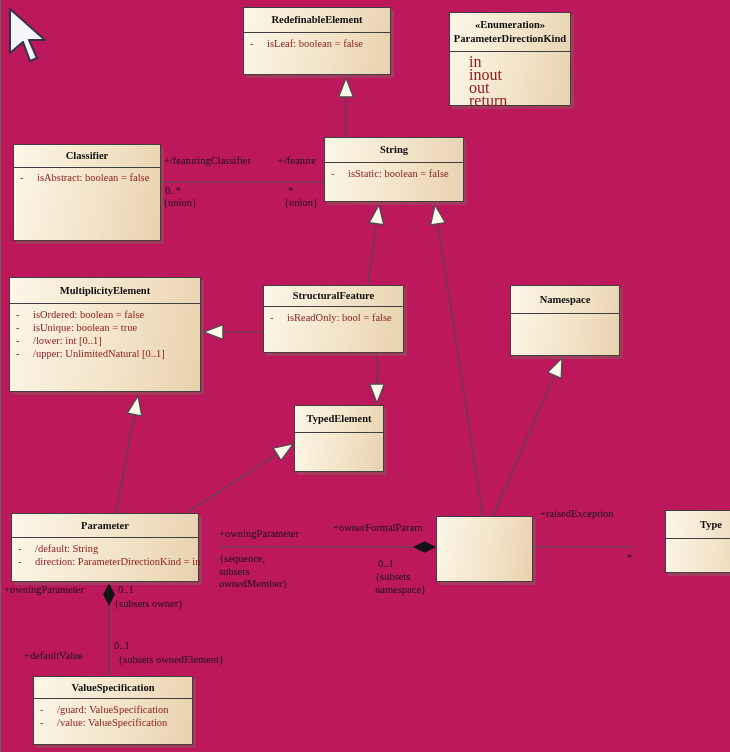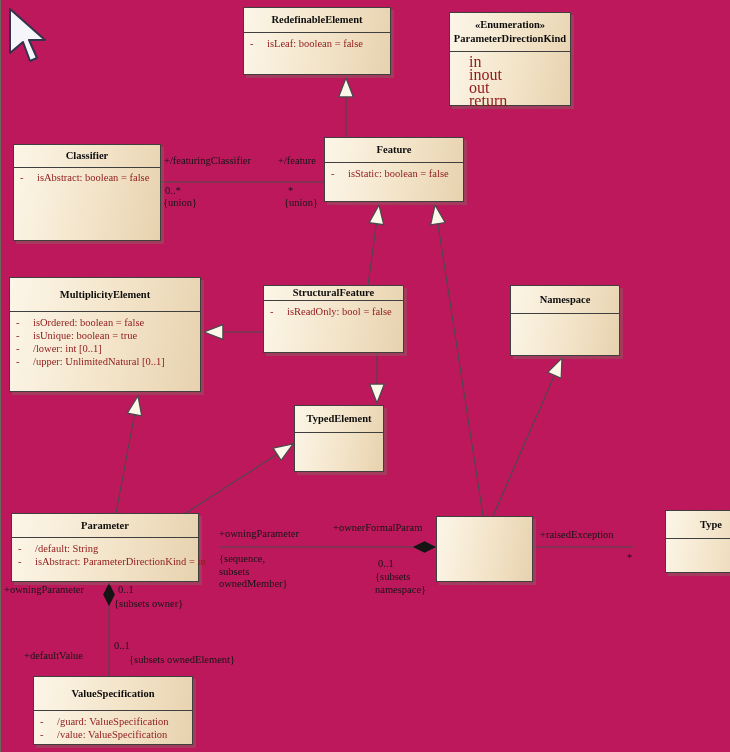--- a/index.html
+++ b/index.html
@@ -92,32 +92,32 @@
     <div class="cls-body" style="padding-top:3px">
       <div class="attr-row">
           <span class="vis">-</span>
           <span>isAbstract: boolean = false</span>
         </div>
     </div>
   </div>
 
   <div class="uml-class" style="left:323px;top:137px;width:140px;height:65px">
     <div class="cls-header" style="height:25px">
-        <span>Feature</span>
+        <span>String</span>
       </div>
     <div class="cls-body">
       <div class="attr-row">
           <span class="vis">-</span>
           <span>isStatic: boolean = false</span>
         </div>
     </div>
   </div>
 
   <div class="uml-class" style="left:8px;top:277px;width:192px;height:115px">
-    <div class="cls-header" style="height:34px">
+    <div class="cls-header" style="height:26px">
         <span>MultiplicityElement</span>
       </div>
     <div class="cls-body">
       <div class="attr-row">
           <span class="vis">-</span>
           <span>isOrdered: boolean = false</span>
         </div>
       <div class="attr-row">
           <span class="vis">-</span>
           <span>isUnique: boolean = true</span>
@@ -127,21 +127,21 @@
           <span>/lower: int [0..1]</span>
         </div>
       <div class="attr-row">
           <span class="vis">-</span>
           <span>/upper: UnlimitedNatural [0..1]</span>
         </div>
     </div>
   </div>
 
   <div class="uml-class" style="left:262px;top:285px;width:141px;height:68px">
-    <div class="cls-header" style="height:15px">
+    <div class="cls-header" style="height:21px">
         <span>StructuralFeature</span>
       </div>
     <div class="cls-body">
       <div class="attr-row">
           <span class="vis">-</span>
           <span>isReadOnly: bool = false</span>
         </div>
     </div>
   </div>
 
@@ -163,38 +163,38 @@
     <div class="cls-header" style="height:24px">
         <span>Parameter</span>
       </div>
     <div class="cls-body">
       <div class="attr-row">
           <span class="vis">-</span>
           <span>/default: String</span>
         </div>
       <div class="attr-row">
           <span class="vis">-</span>
-          <span>isAbstract: ParameterDirectionKind = in</span>
+          <span>direction: ParameterDirectionKind = in</span>
         </div>
     </div>
   </div>
 
   <div class="uml-class" style="left:435px;top:516px;width:97px;height:66px">
     <div class="cls-body"></div>
   </div>
 
   <div class="uml-class" style="left:664px;top:510px;width:92px;height:63px">
     <div class="cls-header" style="height:28px">
         <span>Type</span>
       </div>
     <div class="cls-body"></div>
   </div>
 
   <div class="uml-class" style="left:32px;top:676px;width:160px;height:69px">
-    <div class="cls-header" style="height:34px">
+    <div class="cls-header" style="height:22px">
         <span>ValueSpecification</span>
       </div>
     <div class="cls-body">
       <div class="attr-row">
           <span class="vis">-</span>
           <span>/guard: ValueSpecification</span>
         </div>
       <div class="attr-row">
           <span class="vis">-</span>
           <span>/value: ValueSpecification</span>
@@ -211,28 +211,28 @@
 
   <div class="lbl" style="left:218px;top:528px">+owningParameter</div>
   <div class="lbl" style="left:218px;top:553px">{sequence,
 subsets
 ownedMember}</div>
   <div class="lbl" style="left:332px;top:522px">+ownerFormalParam</div>
   <div class="lbl" style="left:377px;top:558px">0..1</div>
   <div class="lbl" style="left:374px;top:571px">{subsets
 namespace}</div>
 
-  <div class="lbl" style="left:539px;top:529px">+raisedException</div>
+  <div class="lbl" style="left:539px;top:508px">+raisedException</div>
   <div class="lbl" style="left:626px;top:552px">*</div>
 
   <div class="lbl" style="left:3px;top:584px">+owningParameter</div>
   <div class="lbl" style="left:117px;top:584px">0..1</div>
   <div class="lbl" style="left:113px;top:598px">{subsets owner}</div>
 
   <div class="lbl" style="left:23px;top:650px">+defaultValue</div>
   <div class="lbl" style="left:113px;top:640px">0..1</div>
-  <div class="lbl" style="left:128px;top:654px">{subsets ownedElement}</div>
+  <div class="lbl" style="left:117px;top:654px">{subsets ownedElement}</div>
 
   <svg class="cursor" style="left:6px;top:6px" width="46" height="62">
     <polygon points="3,3 3,47 16,36 23,55 30,52 22,34 38,34" fill="#f5f5fa" stroke="#33334d" stroke-width="2" stroke-linejoin="round"></polygon>
   </svg>
 
 </div>
 
 </body></html>

